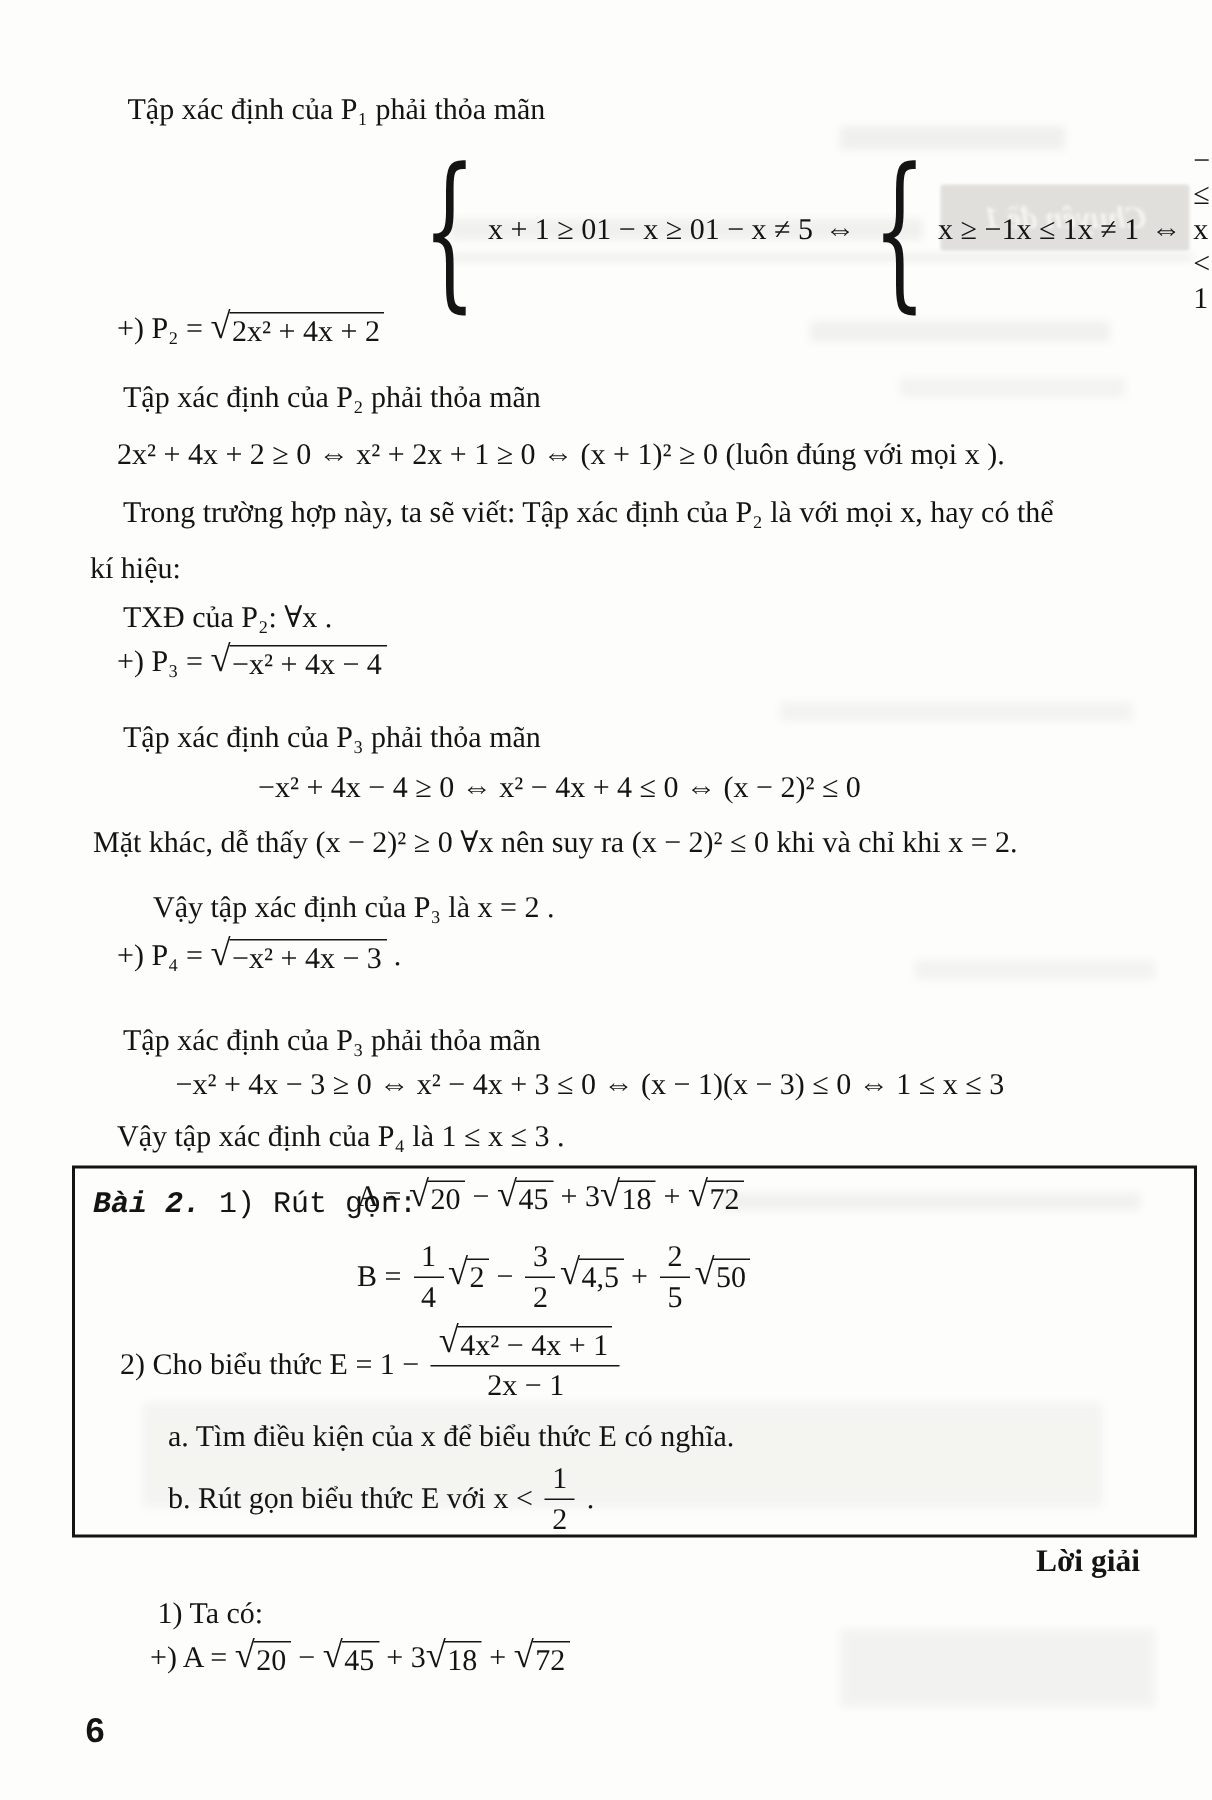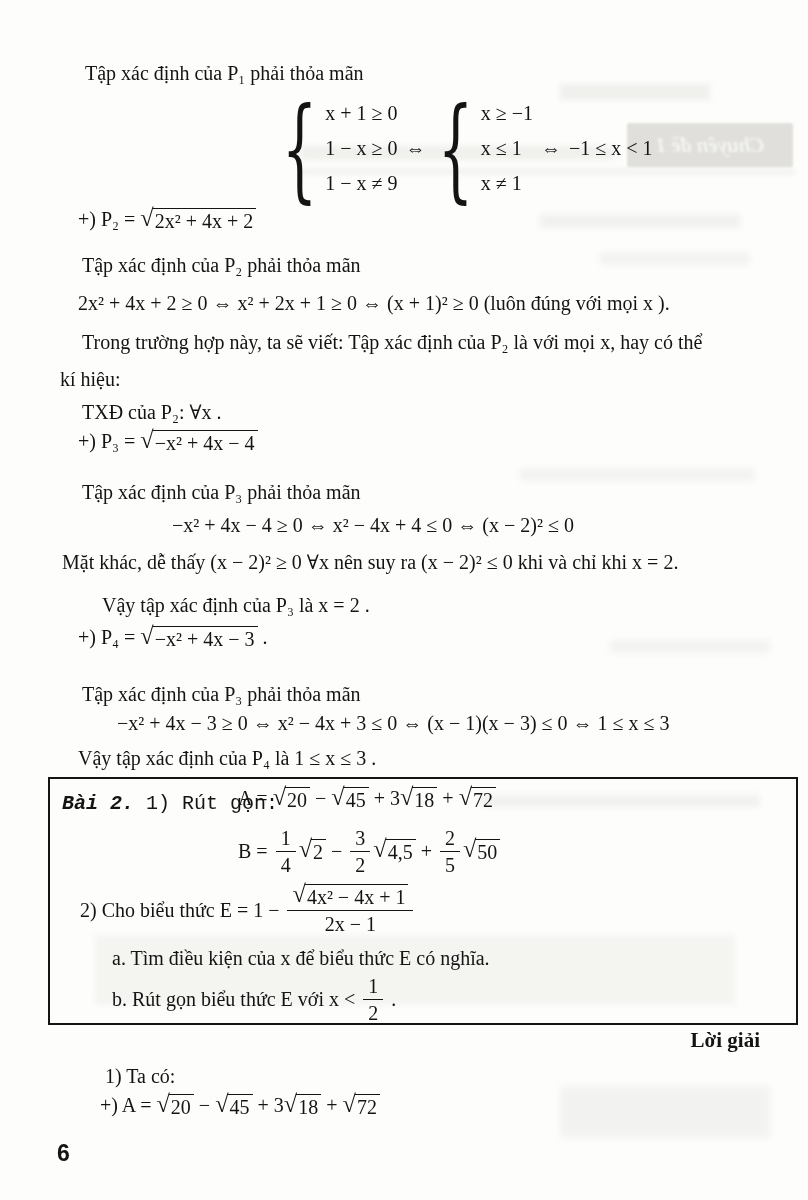--- a/index.html
+++ b/index.html
@@ -21,21 +21,21 @@
   .sqrt{display:inline-flex;align-items:flex-start;white-space:pre;}
   .sq{font-size:1.22em;line-height:1;margin-top:-2px;margin-right:-1px;}
   .rad{display:inline-block;border-top:1.7px solid #141414;padding:1px 3px 0 2px;line-height:1.15;}
   
   .frac{display:inline-flex;flex-direction:column;align-items:center;line-height:1.2;margin:0 3px;vertical-align:middle;}
   .frac .num{border-bottom:1.6px solid #141414;padding:0 5px 1px;display:inline-flex;align-items:flex-start;}
   .frac .den{padding-top:1px;}
   
   .system{position:absolute;left:278px;top:96px;display:flex;align-items:center;}
   .brace{font-family:"DejaVu Serif",serif;font-size:112px;line-height:104px;display:block;transform:scaleX(.5);margin:0 -10px 0 -14px;font-weight:400;}
-  .cases{display:flex;flex-direction:column;}
+  .cases{display:flex;align-items:flex-end;}
   .cases div{height:35px;display:flex;align-items:center;white-space:pre;}
   .iff{margin:0 8px;}
   
   .l1{left:85px;top:60px;}
   .l2{left:78px;top:206px;}
   .l3{left:82px;top:252px;}
   .l4{left:78px;top:290px;}
   .l5a{left:82px;top:329px;}
   .l5b{left:60px;top:366px;}
   .l6{left:82px;top:399px;}
@@ -89,21 +89,21 @@
   <div class="smudge" style="left:95px;top:935px;width:640px;height:70px;opacity:.05;"></div>
   <div class="smudge" style="left:560px;top:1086px;width:210px;height:52px;opacity:.06;"></div>
 
   <div class="line l1"><span>Tập xác định của P₁ phải thỏa mãn</span></div>
 
   <div class="system">
     <span class="brace">{</span>
     <div class="cases">
       <div>x + 1 ≥ 0</div>
       <div>1 − x ≥ 0</div>
-      <div>1 − x ≠ 9</div>
+      <div>1 − x ≠ 5</div>
     </div>
     <span class="iff">⇔</span>
     <span class="brace">{</span>
     <div class="cases">
       <div>x ≥ −1</div>
       <div>x ≤ 1</div>
       <div>x ≠ 1</div>
     </div>
     <span class="iff">⇔</span>
     <span>−1 ≤ x &lt; 1</span>

